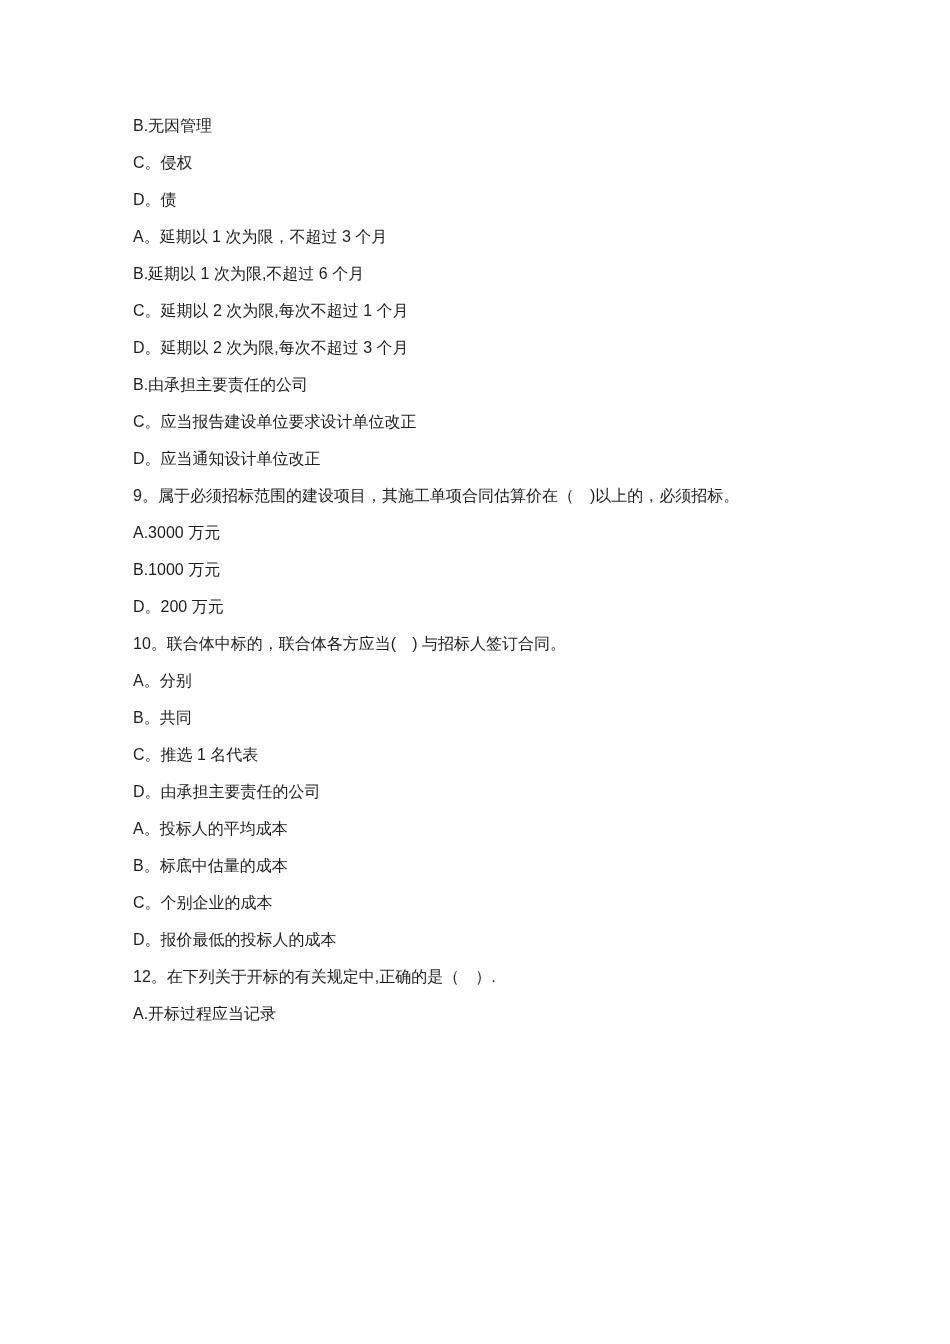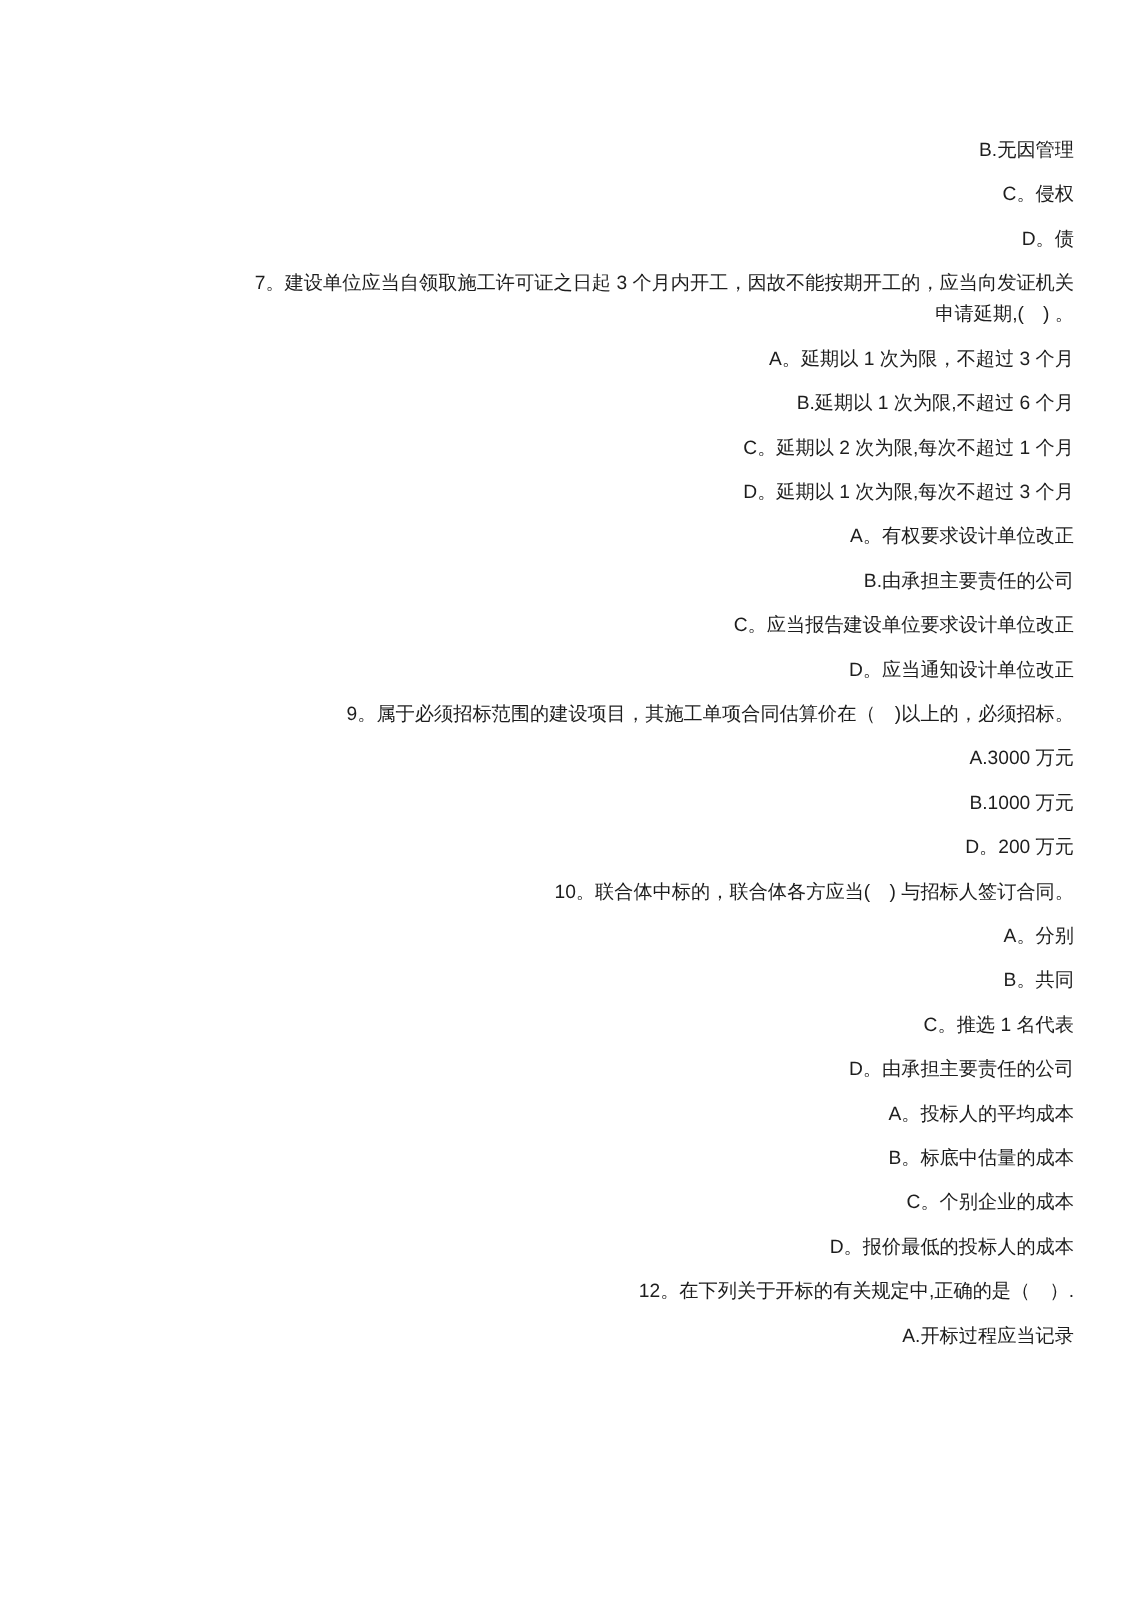--- a/index.html
+++ b/index.html
@@ -17,21 +17,20 @@
     box-sizing: border-box;
     width: 950px;
     padding: 113px 55px 0 103px;
     color: #1d1d1d;
   }
   p.para {
     margin: 0 0 11px 0;
     font-size: 16px;
     line-height: 26px;
     white-space: nowrap;
-    text-align: right;
   }
   p.para .line {
     display: block;
     text-indent: 0;
   }
   p.para .line.first {
     text-indent: 30px;
   }
 </style>
 </head>
@@ -41,37 +40,30 @@
     <p class="para">
       <span class="line first">B.无因管理</span>
     </p>
     <p class="para">
       <span class="line first">C。侵权</span>
     </p>
     <p class="para">
       <span class="line first">D。债</span>
     </p>
     <p class="para">
-      <span class="line first">7。建设单位应当自领取施工许可证之日起 3 个月内开工，因故不能按期开工的，应当向发证机关</span>
-      <span class="line">申请延期,(　) 。</span>
-    </p>
-    <p class="para">
       <span class="line first">A。延期以 1 次为限，不超过 3 个月</span>
     </p>
     <p class="para">
       <span class="line first">B.延期以 1 次为限,不超过 6 个月</span>
     </p>
     <p class="para">
       <span class="line first">C。延期以 2 次为限,每次不超过 1 个月</span>
     </p>
     <p class="para">
-      <span class="line first">D。延期以 1 次为限,每次不超过 3 个月</span>
-    </p>
-    <p class="para">
-      <span class="line first">A。有权要求设计单位改正</span>
+      <span class="line first">D。延期以 2 次为限,每次不超过 3 个月</span>
     </p>
     <p class="para">
       <span class="line first">B.由承担主要责任的公司</span>
     </p>
     <p class="para">
       <span class="line first">C。应当报告建设单位要求设计单位改正</span>
     </p>
     <p class="para">
       <span class="line first">D。应当通知设计单位改正</span>
     </p>

